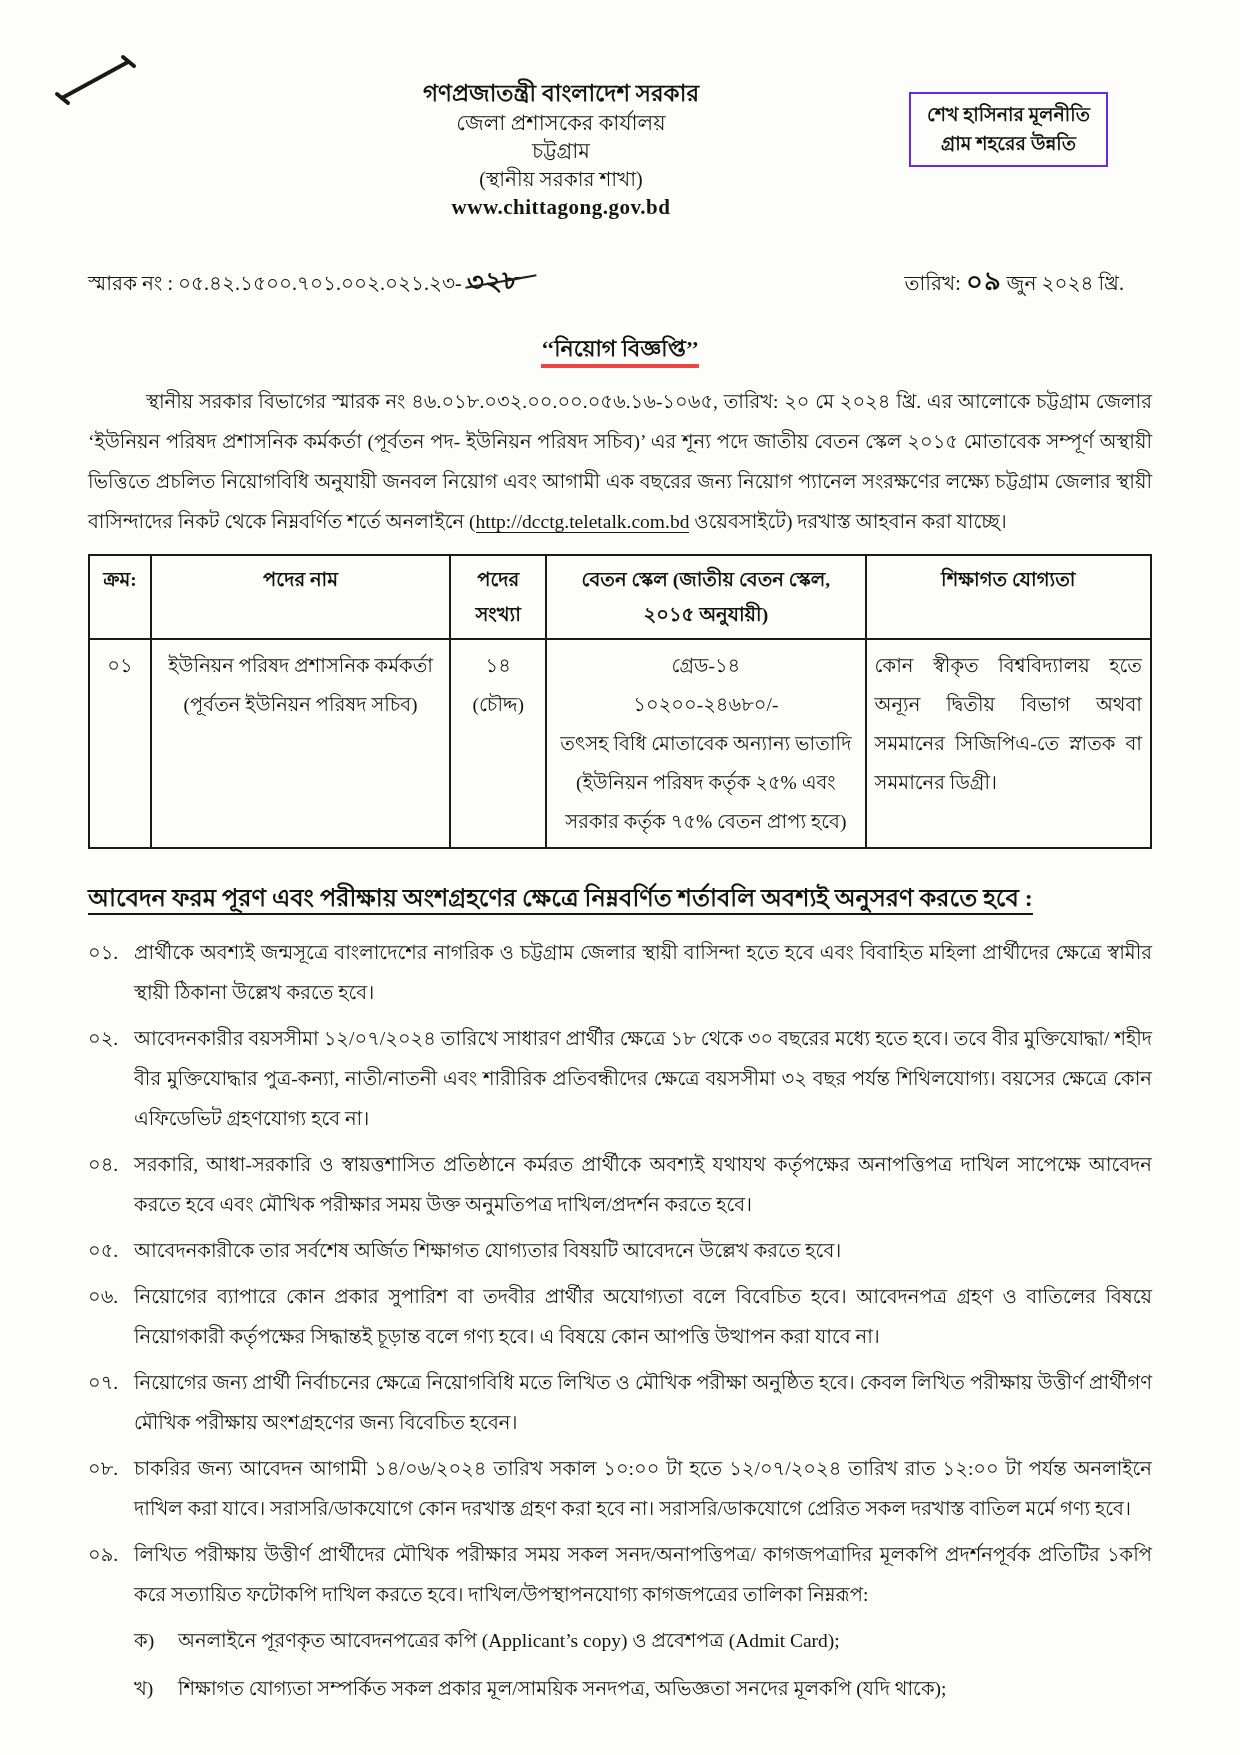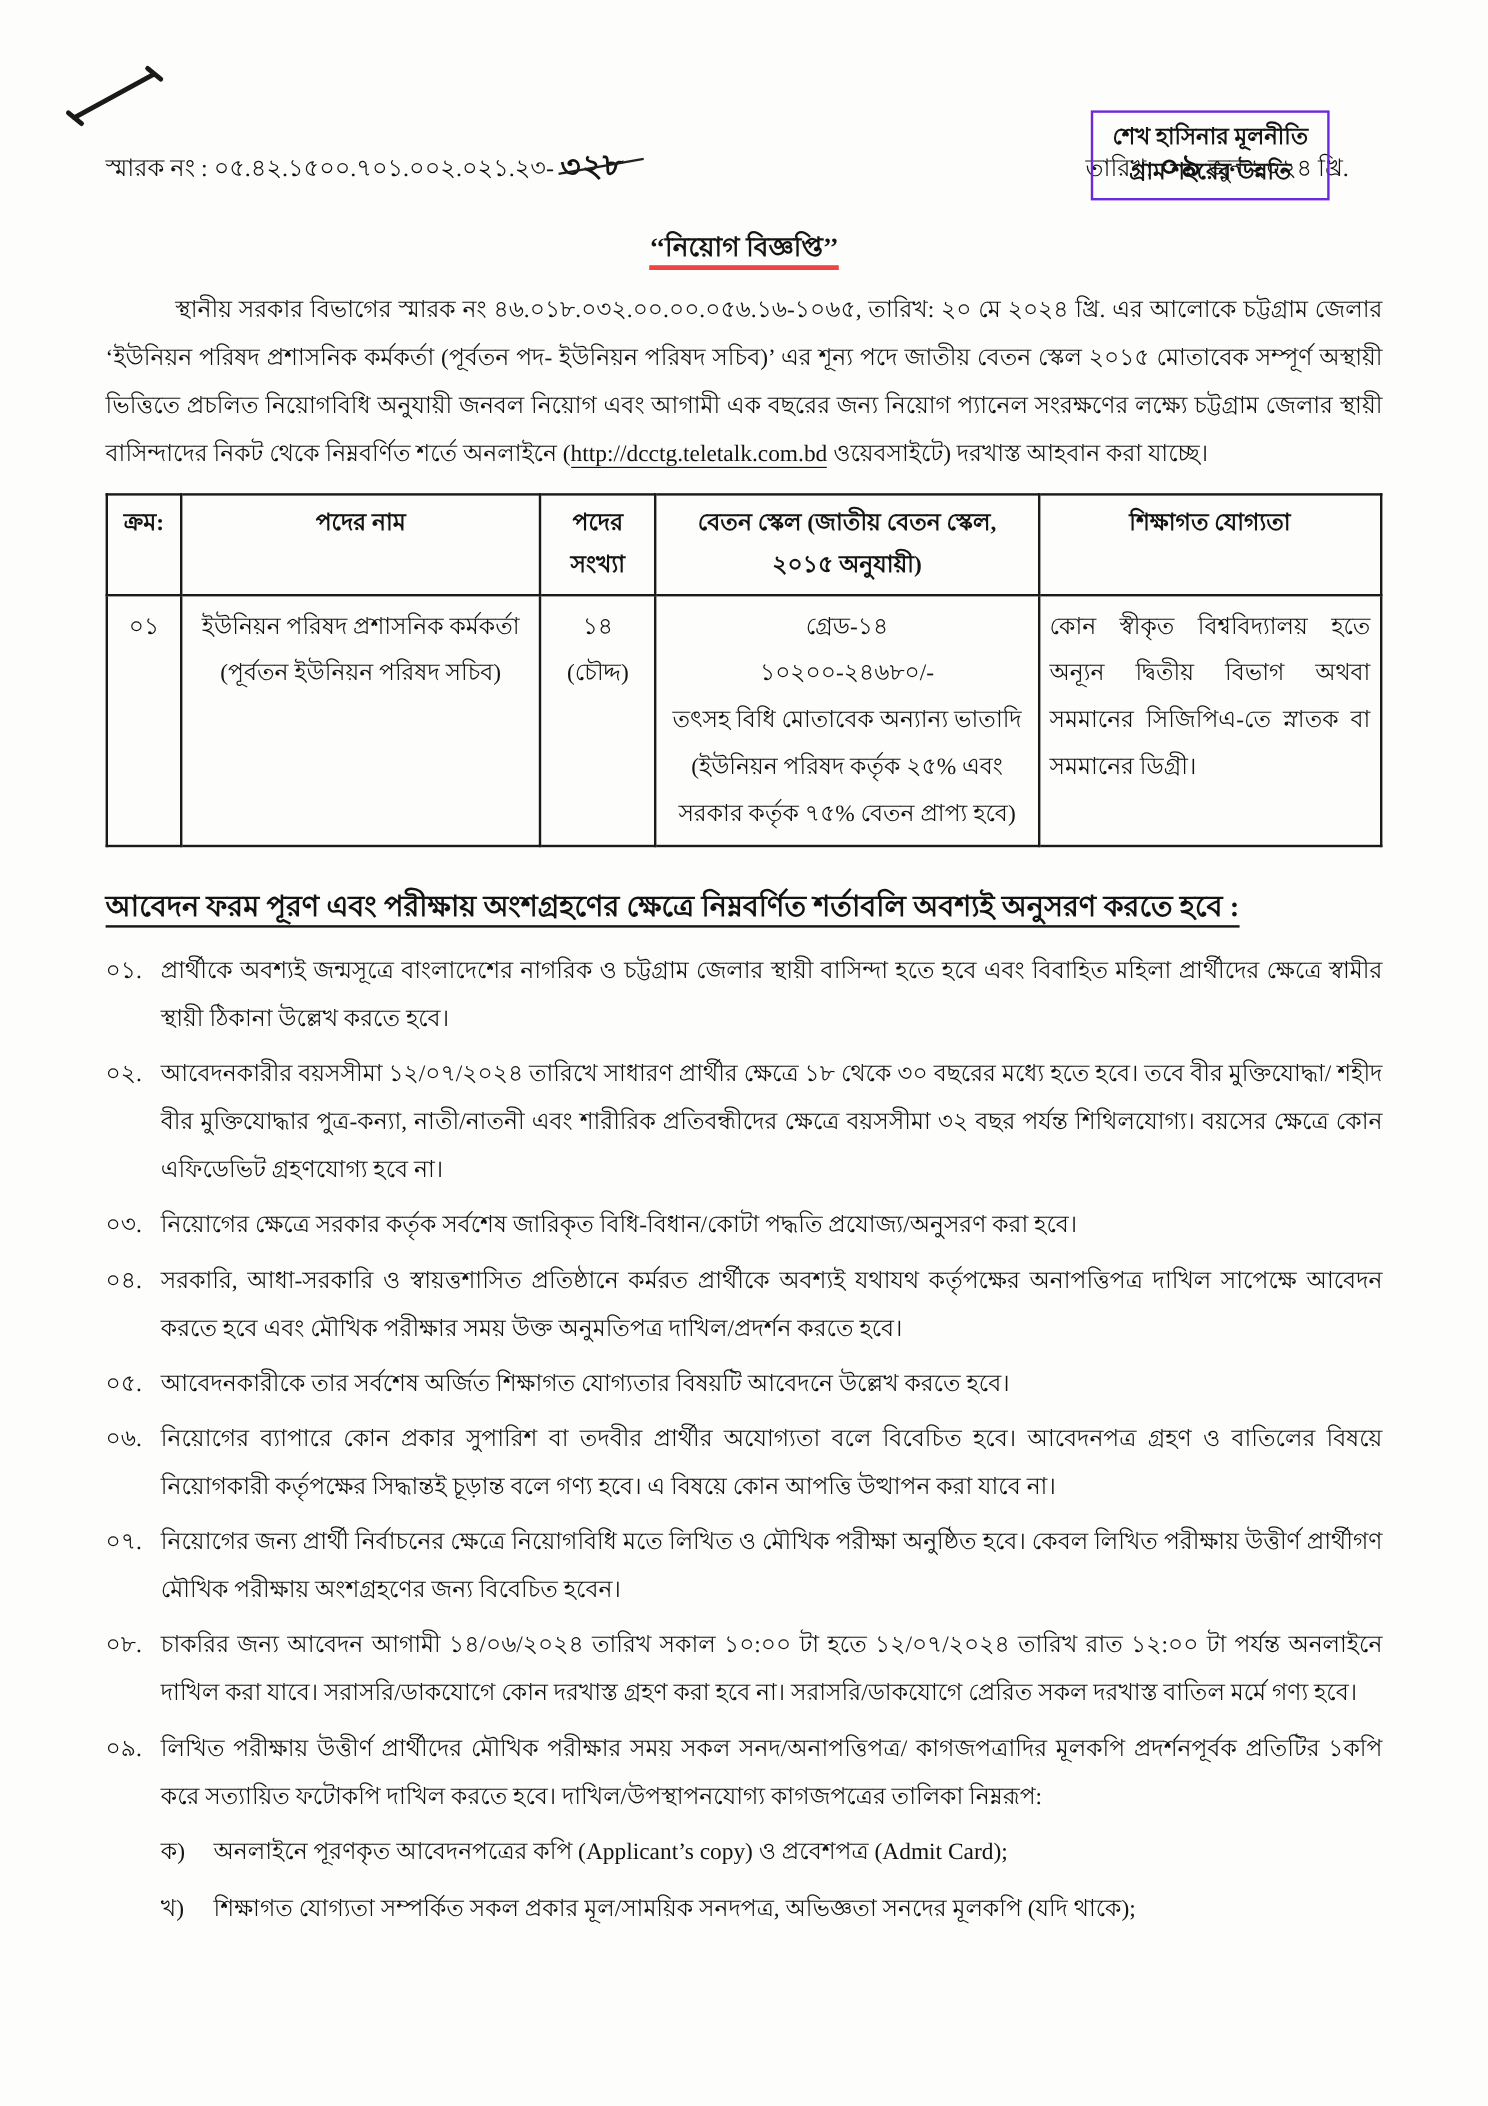--- a/index.html
+++ b/index.html
@@ -59,20 +59,27 @@
 <div class="page">
 
   <div class="pen-mark">
     <svg width="90" height="60" viewBox="0 0 90 60">
       <line x1="10" y1="50" x2="76" y2="14" stroke="#1a1a1a" stroke-width="4" stroke-linecap="round"></line>
       <line x1="5" y1="46" x2="16" y2="55" stroke="#1a1a1a" stroke-width="4" stroke-linecap="round"></line>
       <line x1="71" y1="9" x2="82" y2="18" stroke="#1a1a1a" stroke-width="4" stroke-linecap="round"></line>
     </svg>
   </div>
 
+  <div class="letterhead">
+    <div class="lh-govt">গণপ্রজাতন্ত্রী বাংলাদেশ সরকার</div>
+    <div class="lh-office">জেলা প্রশাসকের কার্যালয়</div>
+    <div class="lh-district">চট্টগ্রাম</div>
+    <div class="lh-branch">(স্থানীয় সরকার শাখা)</div>
+    <div class="lh-web">www.chittagong.gov.bd</div>
+  </div>
 
   <div class="slogan-box">
     <div>শেখ হাসিনার মূলনীতি</div>
     <div>গ্রাম শহরের উন্নতি</div>
   </div>
 
   <div class="memo-row">
     <div>
       <span>স্মারক নং : ০৫.৪২.১৫০০.৭০১.০০২.০২১.২৩-</span>
       <span class="hw hw-strike">৩২৮</span>
@@ -135,24 +142,20 @@
 
     <div class="cond-item">
       <span class="num">০১.</span>
       <span class="txt">প্রার্থীকে অবশ্যই জন্মসূত্রে বাংলাদেশের নাগরিক ও চট্টগ্রাম জেলার স্থায়ী বাসিন্দা হতে হবে এবং বিবাহিত মহিলা প্রার্থীদের ক্ষেত্রে স্বামীর স্থায়ী ঠিকানা উল্লেখ করতে হবে।</span>
     </div>
     <div class="cond-item">
       <span class="num">০২.</span>
       <span class="txt">আবেদনকারীর বয়সসীমা ১২/০৭/২০২৪ তারিখে সাধারণ প্রার্থীর ক্ষেত্রে ১৮ থেকে ৩০ বছরের মধ্যে হতে হবে। তবে বীর মুক্তিযোদ্ধা/ শহীদ বীর মুক্তিযোদ্ধার পুত্র-কন্যা, নাতী/নাতনী এবং শারীরিক প্রতিবন্ধীদের ক্ষেত্রে বয়সসীমা ৩২ বছর পর্যন্ত শিথিলযোগ্য। বয়সের ক্ষেত্রে কোন এফিডেভিট গ্রহণযোগ্য হবে না।</span>
     </div>
     <div class="cond-item">
-      <span class="num">০৩.</span>
-      <span class="txt">নিয়োগের ক্ষেত্রে সরকার কর্তৃক সর্বশেষ জারিকৃত বিধি-বিধান/কোটা পদ্ধতি প্রযোজ্য/অনুসরণ করা হবে।</span>
-    </div>
-    <div class="cond-item">
       <span class="num">০৪.</span>
       <span class="txt">সরকারি, আধা-সরকারি ও স্বায়ত্তশাসিত প্রতিষ্ঠানে কর্মরত প্রার্থীকে অবশ্যই যথাযথ কর্তৃপক্ষের অনাপত্তিপত্র দাখিল সাপেক্ষে আবেদন করতে হবে এবং মৌখিক পরীক্ষার সময় উক্ত অনুমতিপত্র দাখিল/প্রদর্শন করতে হবে।</span>
     </div>
     <div class="cond-item">
       <span class="num">০৫.</span>
       <span class="txt">আবেদনকারীকে তার সর্বশেষ অর্জিত শিক্ষাগত যোগ্যতার বিষয়টি আবেদনে উল্লেখ করতে হবে।</span>
     </div>
     <div class="cond-item">
       <span class="num">০৬.</span>
       <span class="txt">নিয়োগের ব্যাপারে কোন প্রকার সুপারিশ বা তদবীর প্রার্থীর অযোগ্যতা বলে বিবেচিত হবে। আবেদনপত্র গ্রহণ ও বাতিলের বিষয়ে নিয়োগকারী কর্তৃপক্ষের সিদ্ধান্তই চূড়ান্ত বলে গণ্য হবে। এ বিষয়ে কোন আপত্তি উত্থাপন করা যাবে না।</span>

